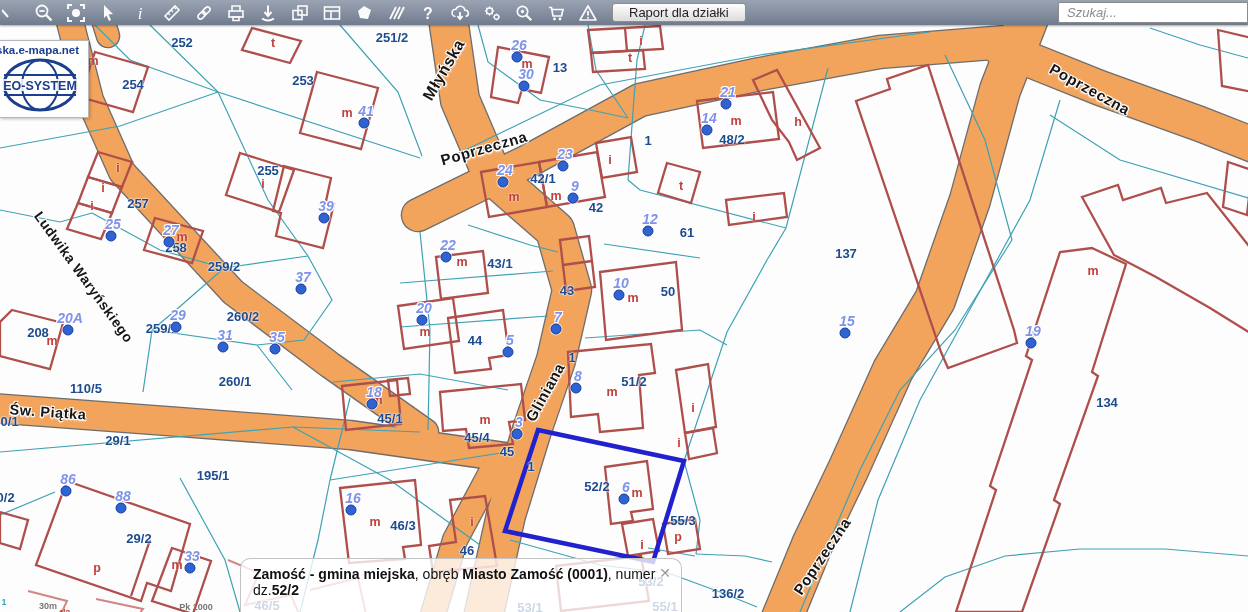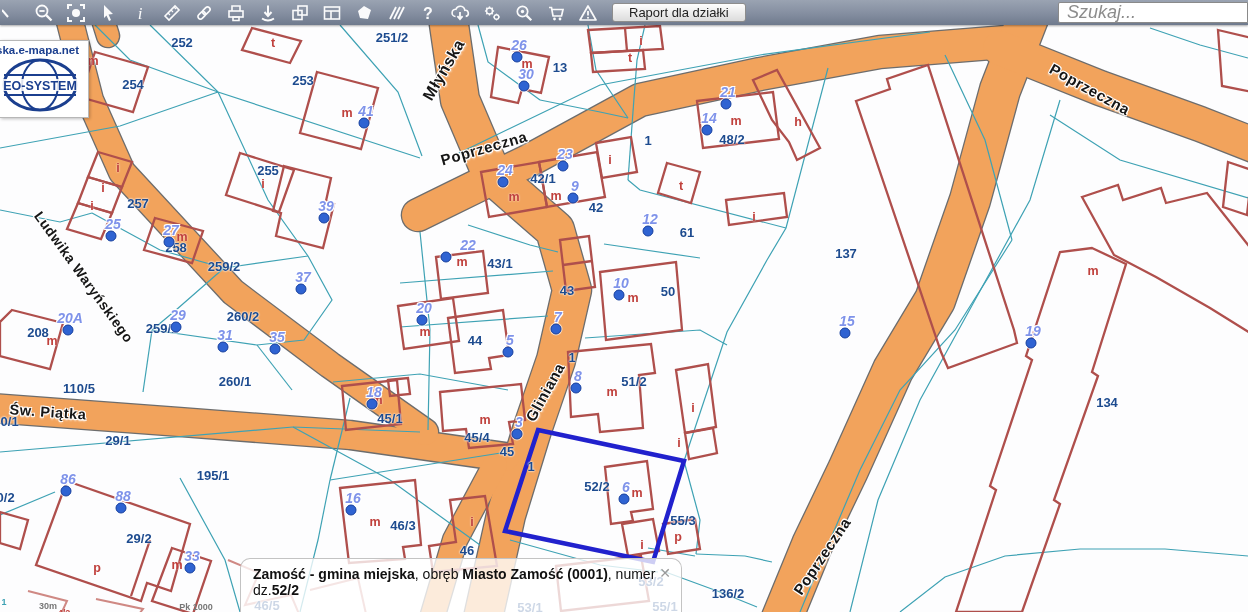--- a/index.html
+++ b/index.html
@@ -25,21 +25,21 @@
            background:linear-gradient(#9aa3b2,#848ea0 55%,#6f7a8d);
            display:flex;align-items:center;z-index:30;
            box-shadow:0 1px 2px rgba(0,0,0,.35);}
   #toolbar-icons{display:flex;align-items:center;gap:12px;padding-left:2px;}
   .tbtn{width:20px;height:20px;flex:0 0 auto;cursor:pointer;opacity:.96;}
   .tbtn svg{width:20px;height:20px;display:block;}
   #report-btn{margin-left:14px;font-size:13px;color:#222;cursor:pointer;
               background:linear-gradient(#fefefe,#dcdcdc);border:1px solid #8d8d8d;
               border-radius:3px;padding:2px 16px 3px;height:19px;line-height:14px;}
   #search{position:absolute;right:0;top:2px;width:176px;height:17px;border:1px solid #8a8a8a;
-          border-radius:2px 0 0 2px;padding:1px 4px 1px 8px;font-size:18px;font-style:italic;color:#444;
+          border-radius:2px 0 0 2px;padding:1px 4px 1px 8px;font-size:13px;font-style:italic;color:#444;
           font-family:"Liberation Sans",sans-serif;}
   #search::placeholder{color:#8c8c8c;font-style:italic;}
   
   #logo-panel{position:absolute;left:0;top:40px;width:88px;z-index:20;
               background:#fff;border:1px solid #b7b7b7;border-left:none;box-shadow:1px 1px 3px rgba(0,0,0,.25);}
   #logo-site{color:#1b3f8f;font-weight:bold;font-size:11.5px;white-space:nowrap;
              margin:3px 0 1px -4px;}
   #flood-banner{background:linear-gradient(#63a0d8,#1f5c9f);color:#fff;text-align:center;
                 font-weight:bold;font-size:12.5px;line-height:15px;padding:5px 0 4px;cursor:pointer;
                 border-top:1px solid #9cc;}
@@ -197,21 +197,21 @@
         <div class="lbl parcel" style="left: 372px; top: 37px; margin-left: 20px;">251/2</div>
         <div class="lbl parcel" style="left: 303px; top: 80px;">253</div>
         <div class="lbl parcel" style="left: 133px; top: 84px;">254</div>
         <div class="lbl parcel" style="left: 268px; top: 170px;">255</div>
         <div class="lbl parcel" style="left: 138px; top: 203px;">257</div>
         <div class="lbl parcel" style="left: 176px; top: 247px;">258</div>
         <div class="lbl parcel" style="left: 224px; top: 266px;">259/2</div>
         <div class="lbl parcel" style="left: 162px; top: 328px;">259/1</div>
         <div class="lbl parcel" style="left: 243px; top: 316px;">260/2</div>
         <div class="lbl parcel" style="left: 235px; top: 381px;">260/1</div>
-        <div class="lbl parcel" style="left: 79px; top: 388px;">110/5</div>
+        <div class="lbl parcel" style="left: 86px; top: 388px;">110/5</div>
         <div class="lbl parcel" style="left: 6px; top: 421px;">30/1</div>
         <div class="lbl parcel" style="left: 2px; top: 497px;">30/2</div>
         <div class="lbl parcel" style="left: 118px; top: 440px;">29/1</div>
         <div class="lbl parcel" style="left: 213px; top: 475px;">195/1</div>
         <div class="lbl parcel" style="left: 139px; top: 538px;">29/2</div>
         <div class="lbl parcel" style="left: 560px; top: 67px;">13</div>
         <div class="lbl parcel" style="left: 543px; top: 178px;">42/1</div>
         <div class="lbl parcel" style="left: 596px; top: 207px;">42</div>
         <div class="lbl parcel" style="left: 500px; top: 263px;">43/1</div>
         <div class="lbl parcel" style="left: 567px; top: 290px;">43</div>
@@ -291,21 +291,21 @@
         <div class="lbl mnum" style="left: 575px; top: 186px;">9</div>
         <div class="mdot" style="left: 648px; top: 231px;"></div>
         <div class="lbl mnum" style="left: 650px; top: 219px;">12</div>
         <div class="mdot" style="left: 324px; top: 218px;"></div>
         <div class="lbl mnum" style="left: 326px; top: 206px;">39</div>
         <div class="mdot" style="left: 111px; top: 236px;"></div>
         <div class="lbl mnum" style="left: 113px; top: 224px;">25</div>
         <div class="mdot" style="left: 169px; top: 242px;"></div>
         <div class="lbl mnum" style="left: 171px; top: 230px;">27</div>
         <div class="mdot" style="left: 446px; top: 257px;"></div>
-        <div class="lbl mnum" style="left: 448px; top: 245px; margin-left: 20px;">22</div>
+        <div class="lbl mnum" style="left: 448px; top: 245px;">22</div>
         <div class="mdot" style="left: 301px; top: 289px;"></div>
         <div class="lbl mnum" style="left: 303px; top: 277px;">37</div>
         <div class="mdot" style="left: 619px; top: 295px;"></div>
         <div class="lbl mnum" style="left: 621px; top: 283px;">10</div>
         <div class="mdot" style="left: 422px; top: 320px;"></div>
         <div class="lbl mnum" style="left: 424px; top: 308px;">20</div>
         <div class="mdot" style="left: 556px; top: 329px;"></div>
         <div class="lbl mnum" style="left: 558px; top: 317px;">7</div>
         <div class="mdot" style="left: 508px; top: 352px;"></div>
         <div class="lbl mnum" style="left: 510px; top: 340px;">5</div>

